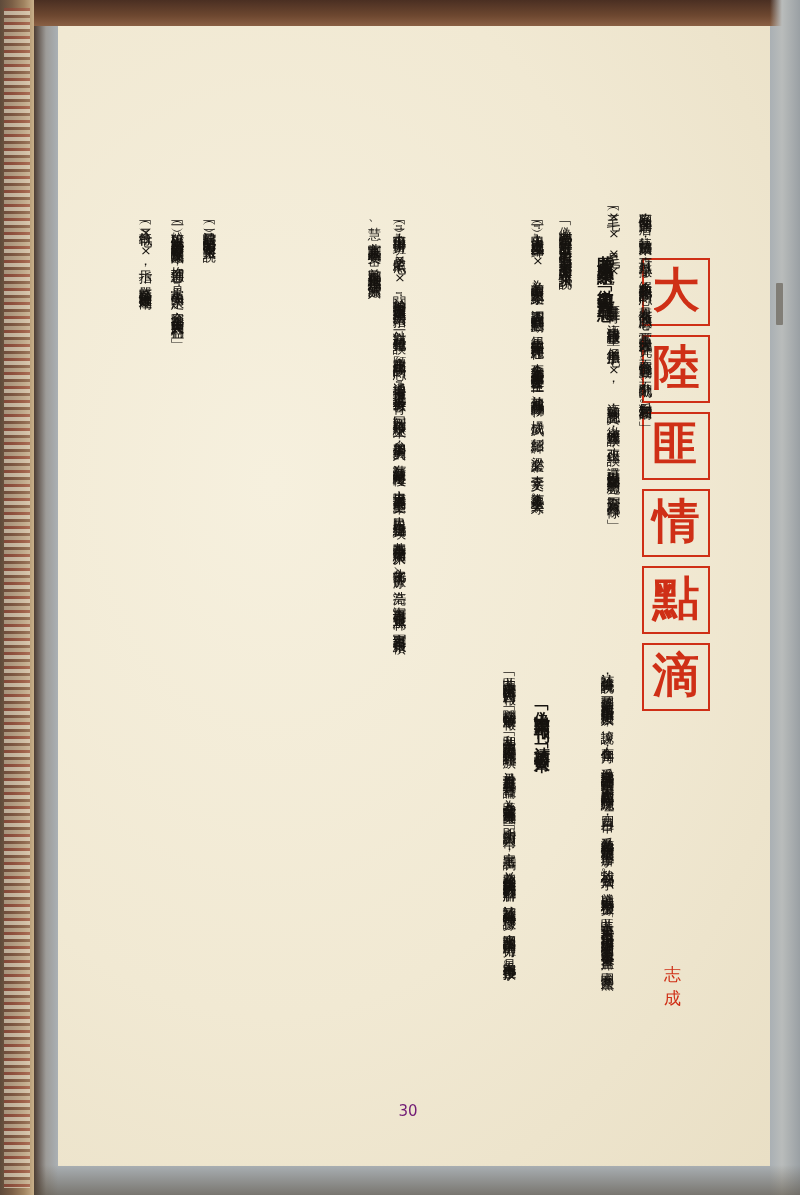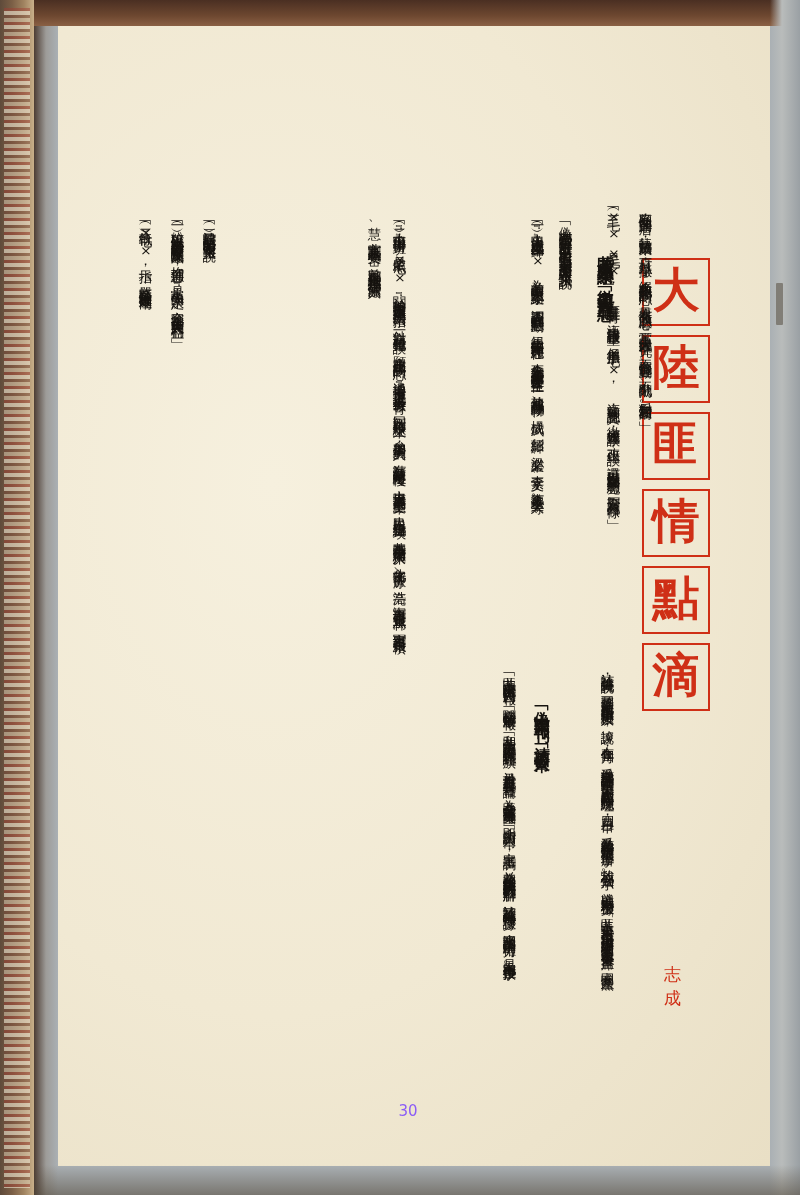--- a/index.html
+++ b/index.html
@@ -101,21 +101,21 @@
     position:absolute;left:92px;top:176px;width:470px;height:430px;
     writing-mode:vertical-rl;text-orientation:upright;
     display:block;
   }
   .block-bottom{
     position:absolute;left:92px;top:626px;width:470px;height:450px;
     writing-mode:vertical-rl;text-orientation:upright;
   }
   .pagenum{
     position:absolute;left:0;right:12px;bottom:46px;text-align:center;
-    font-size:15px;color:#8b5cf6;font-family:"DejaVu Sans", sans-serif;
+    font-size:15px;color:#701a75;font-family:"DejaVu Sans", sans-serif;
   }
 </style>
 </head>
 <body>
 
 <div class="scan">
 
   <div class="book-edge">
     <div class="book-edge-speckle"></div>
   </div>

